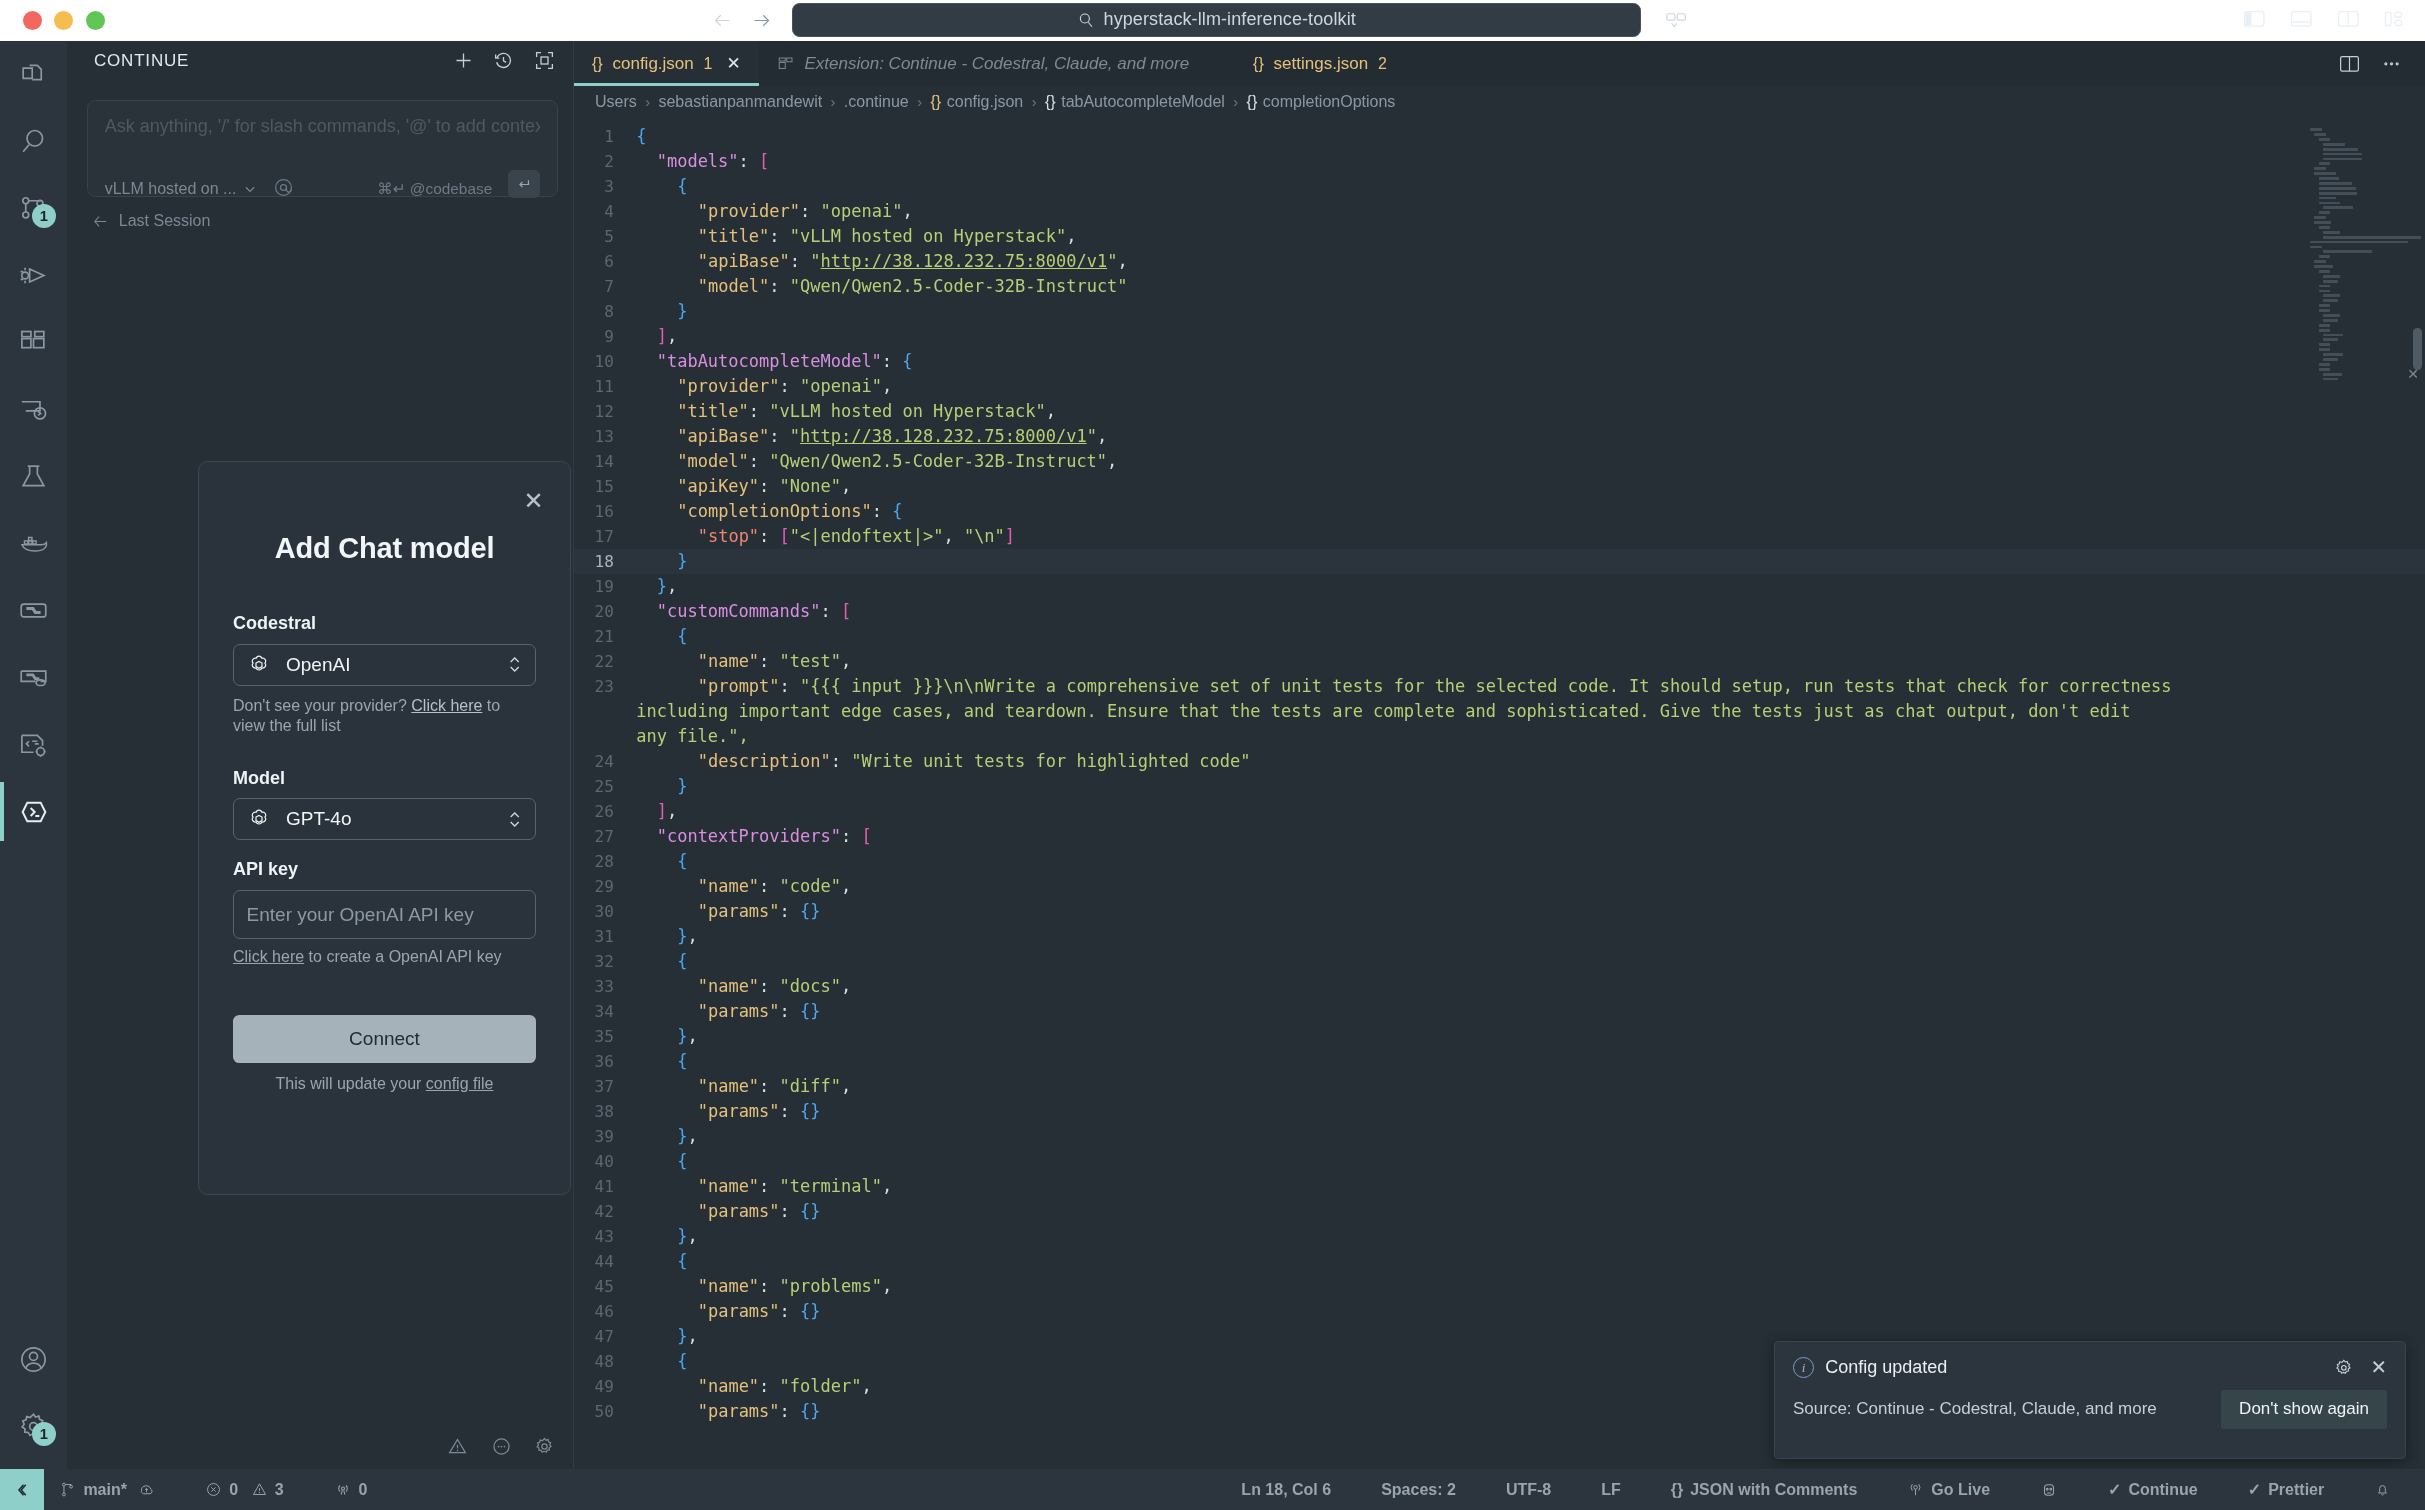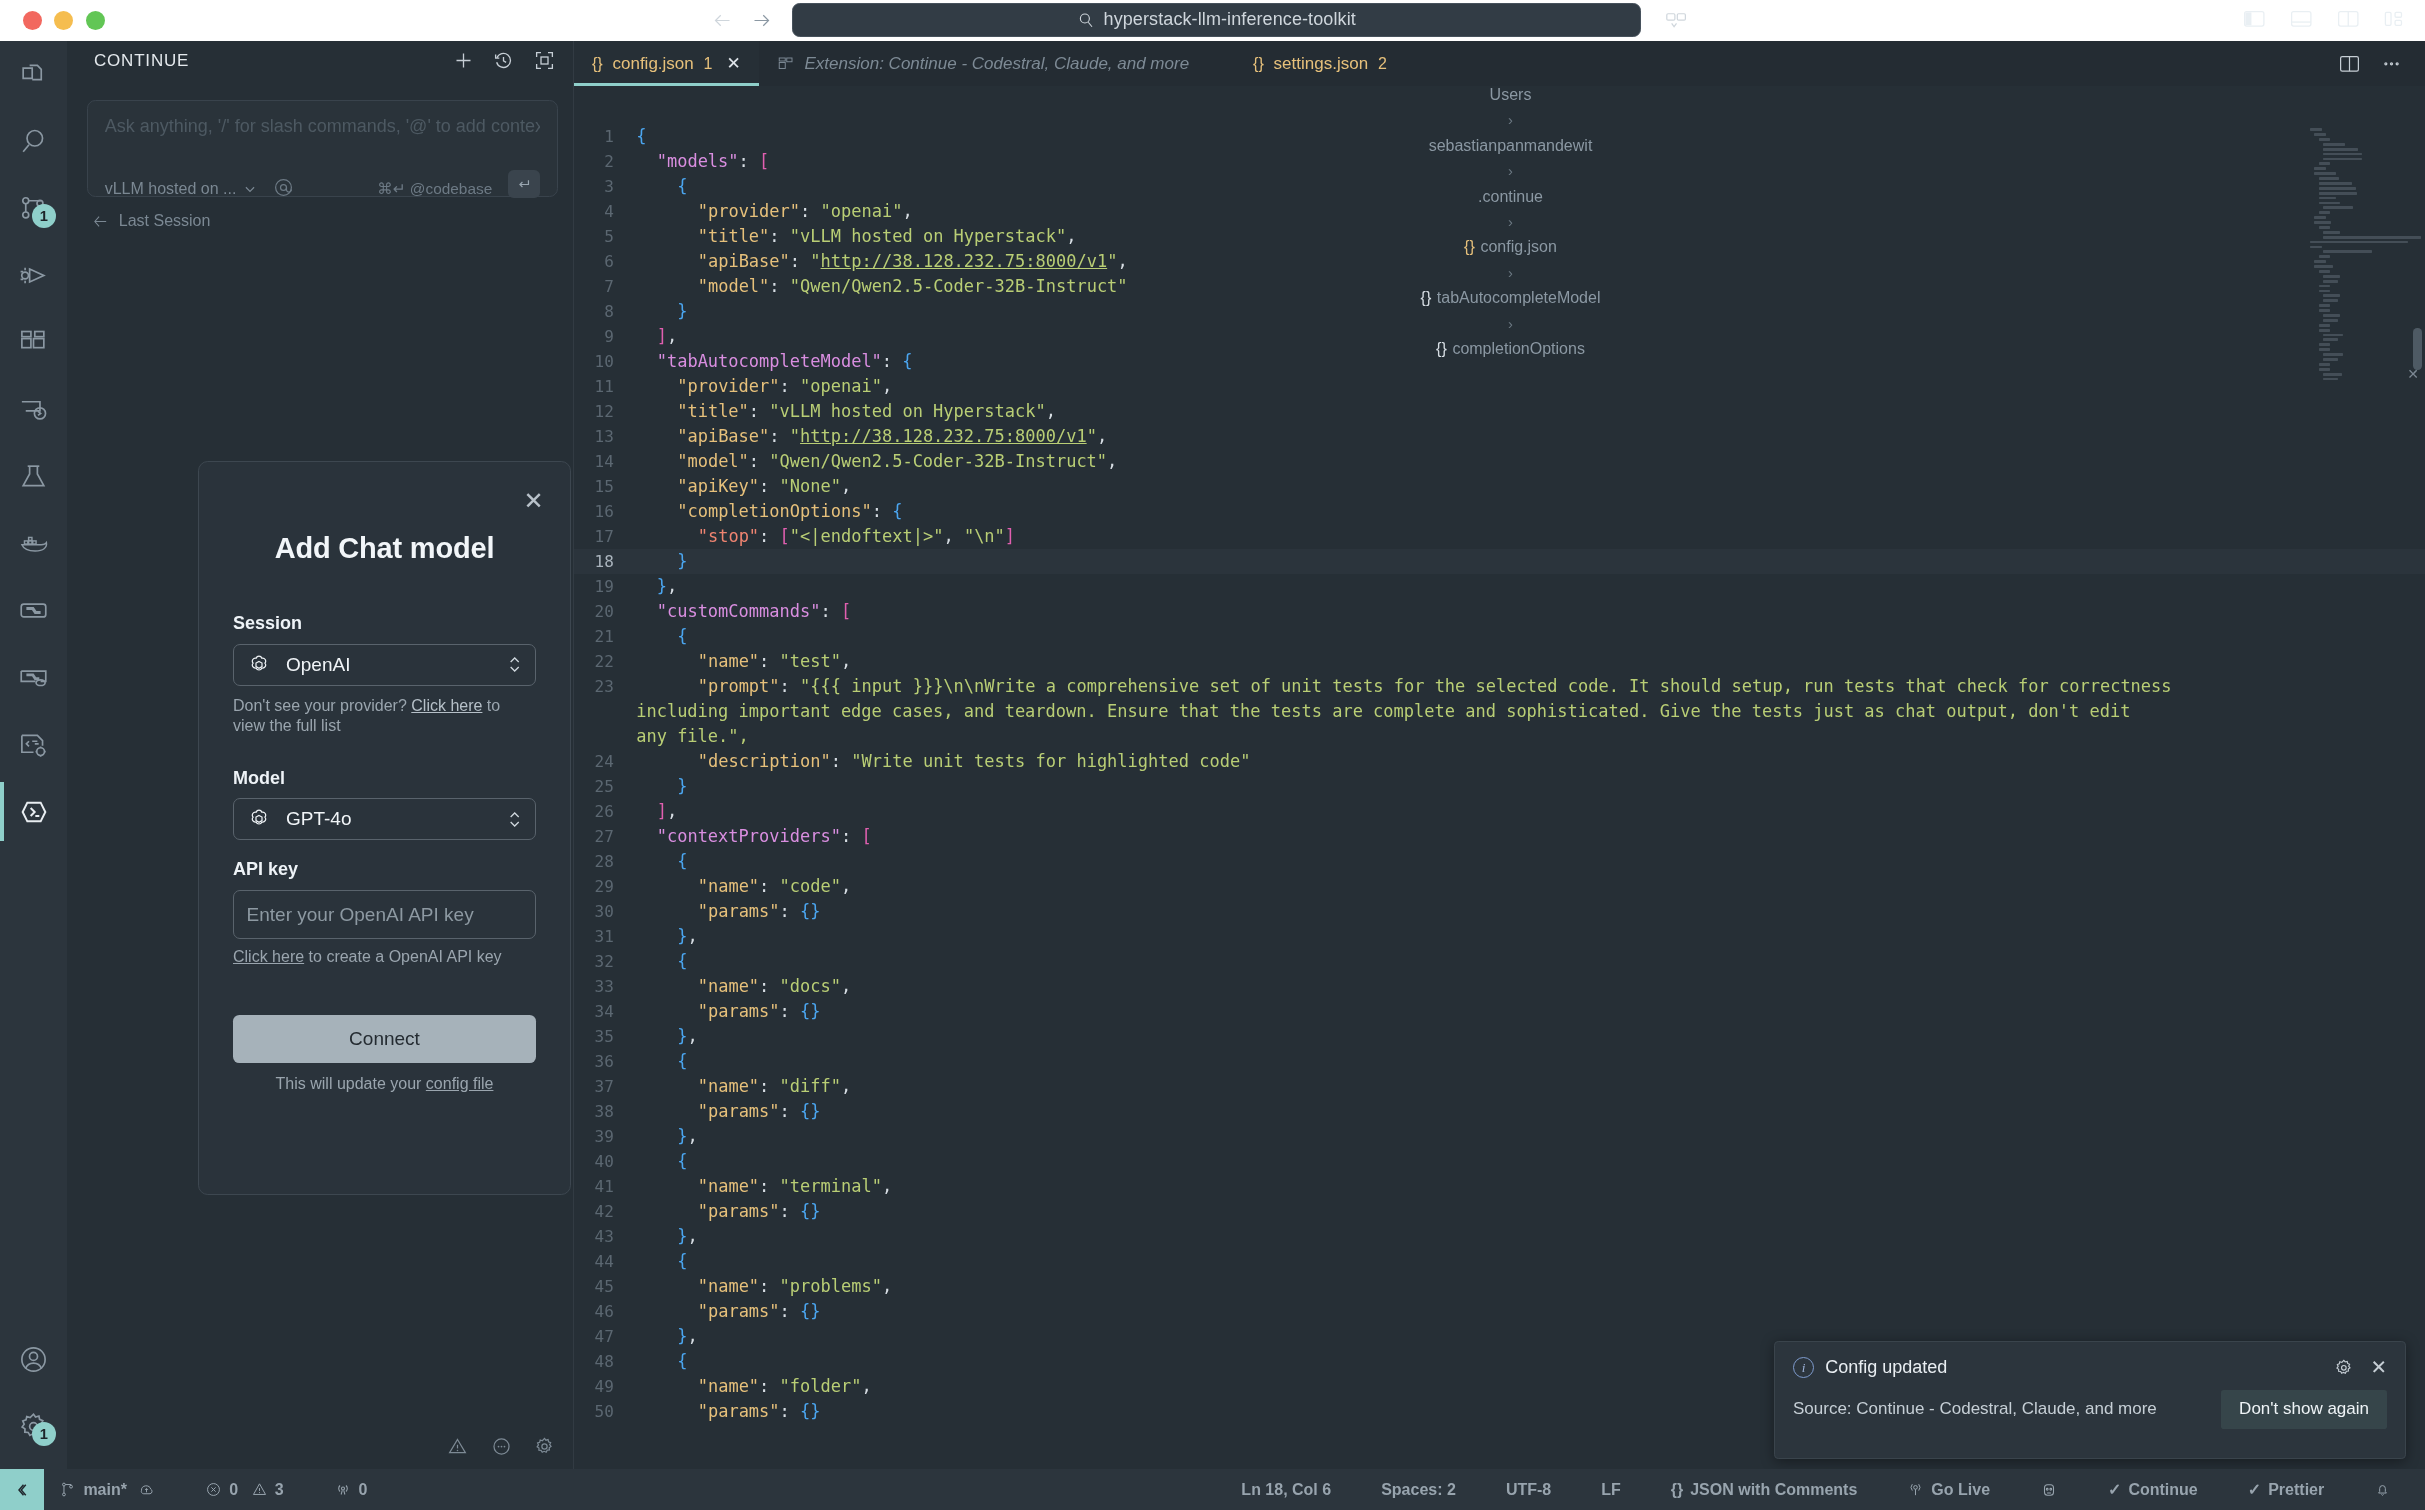--- a/index.html
+++ b/index.html
@@ -166,21 +166,21 @@
     content:''; position:absolute; left:0; bottom:0; width:100%; height:2.8px; background:#8fcfca;
   }
   .tab .braces { color: #e6c07b; font-size: 16px; }
   .tab .count { color: #e6c07b; font-size: 16px; }
   .tab .tclose { color: #dfe5ea; font-size: 17px; margin-left: 4.2px; }
   .tab.italic { font-style: italic; }
   .tabbar-right { margin-left:auto; display:flex; align-items:center; gap: 21px; padding: 0 24px; }
 
   .breadcrumb {
     height: 31px; display:flex; align-items:center; gap: 8.4px;
-    padding-left: 21px; font-size: 16px; color: #8b98a3; flex-direction: column;
+    padding-left: 21px; font-size: 16px; color: #8b98a3;
   }
   .breadcrumb .sep { color: #6b7882; font-size: 14.7px; }
   .breadcrumb .bi { display:flex; align-items:center; gap: 5.6px; }
   .breadcrumb .brace-y { color: #e6c07b; }
   .breadcrumb .brace-w { color: #d7dee4; }
 
   .codearea { position: relative; height: 1312px; overflow: hidden; }
   .code {
     position: absolute; left:0; top: 7px; right: 0;
     font-family: "DejaVu Sans Mono", monospace;
@@ -534,21 +534,21 @@
         <path d="M10 5 L4 12 L10 19 M4 12 H20"></path>
       </svg>
     <span>Last Session</span>
   </div>
 
   <div class="dialog">
     <div class="dlg-close">✕</div>
     <div class="dlg-title">Add Chat model</div>
 
     <div class="dlg-body">
-      <div class="dlg-label">Session</div>
+      <div class="dlg-label">Codestral</div>
       <div class="dlg-select">
         <svg class="oai-logo" viewBox="0 0 24 24" fill="none" stroke="#f1f5f8" stroke-width="1.2">
           <path d="M12 3.2a3.1 3.1 0 0 1 2.9 2 3.1 3.1 0 0 1 3.3 1.3 3.1 3.1 0 0 1 -.3 3.6 3.1 3.1 0 0 1 .3 3.6 3.1 3.1 0 0 1 -3.3 1.3 3.1 3.1 0 0 1 -5.8 0 3.1 3.1 0 0 1 -3.3 -1.3 3.1 3.1 0 0 1 .3 -3.6 3.1 3.1 0 0 1 -.3 -3.6 3.1 3.1 0 0 1 3.3 -1.3 3.1 3.1 0 0 1 2.9 -2z"></path>
           <path d="M12 8.4 l3 1.7 v3.5 l-3 1.7 -3 -1.7 v-3.5z"></path>
           </svg>
         <span class="sel-text">OpenAI</span>
         <span class="chev">
           <svg width="15.4" height="21" viewBox="0 0 16 26" fill="none" stroke="#d0d8de" stroke-width="1.6">
               <path d="M3 10 L8 5 L13 10"></path>
               <path d="M3 16 L8 21 L13 16"></path>

